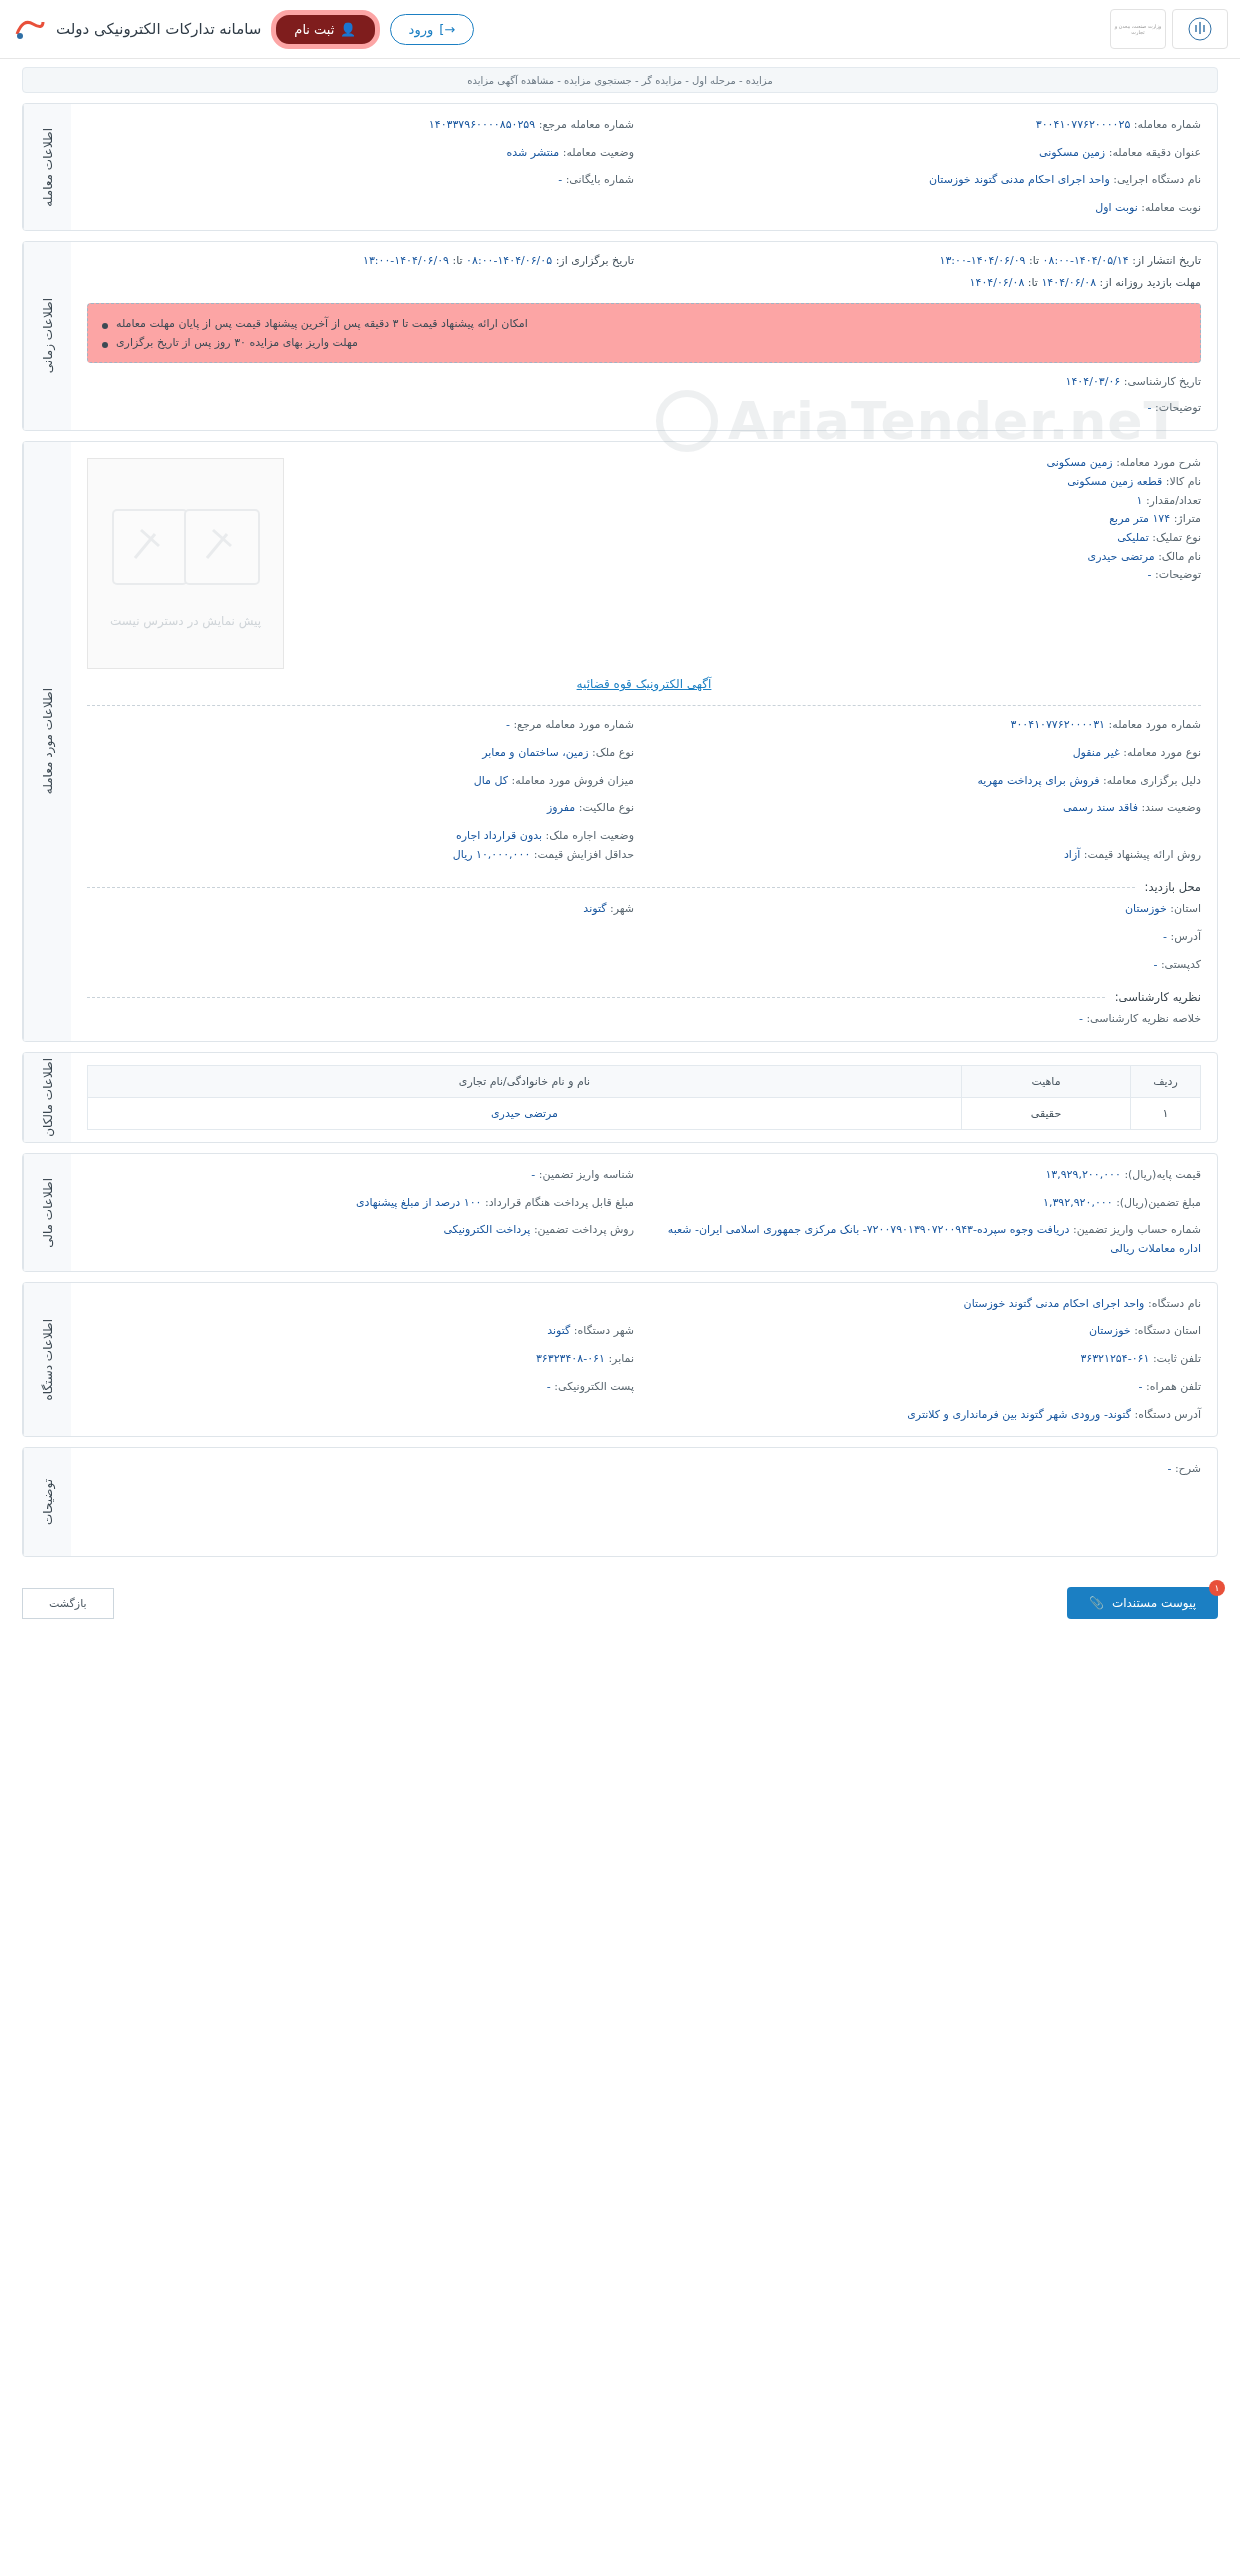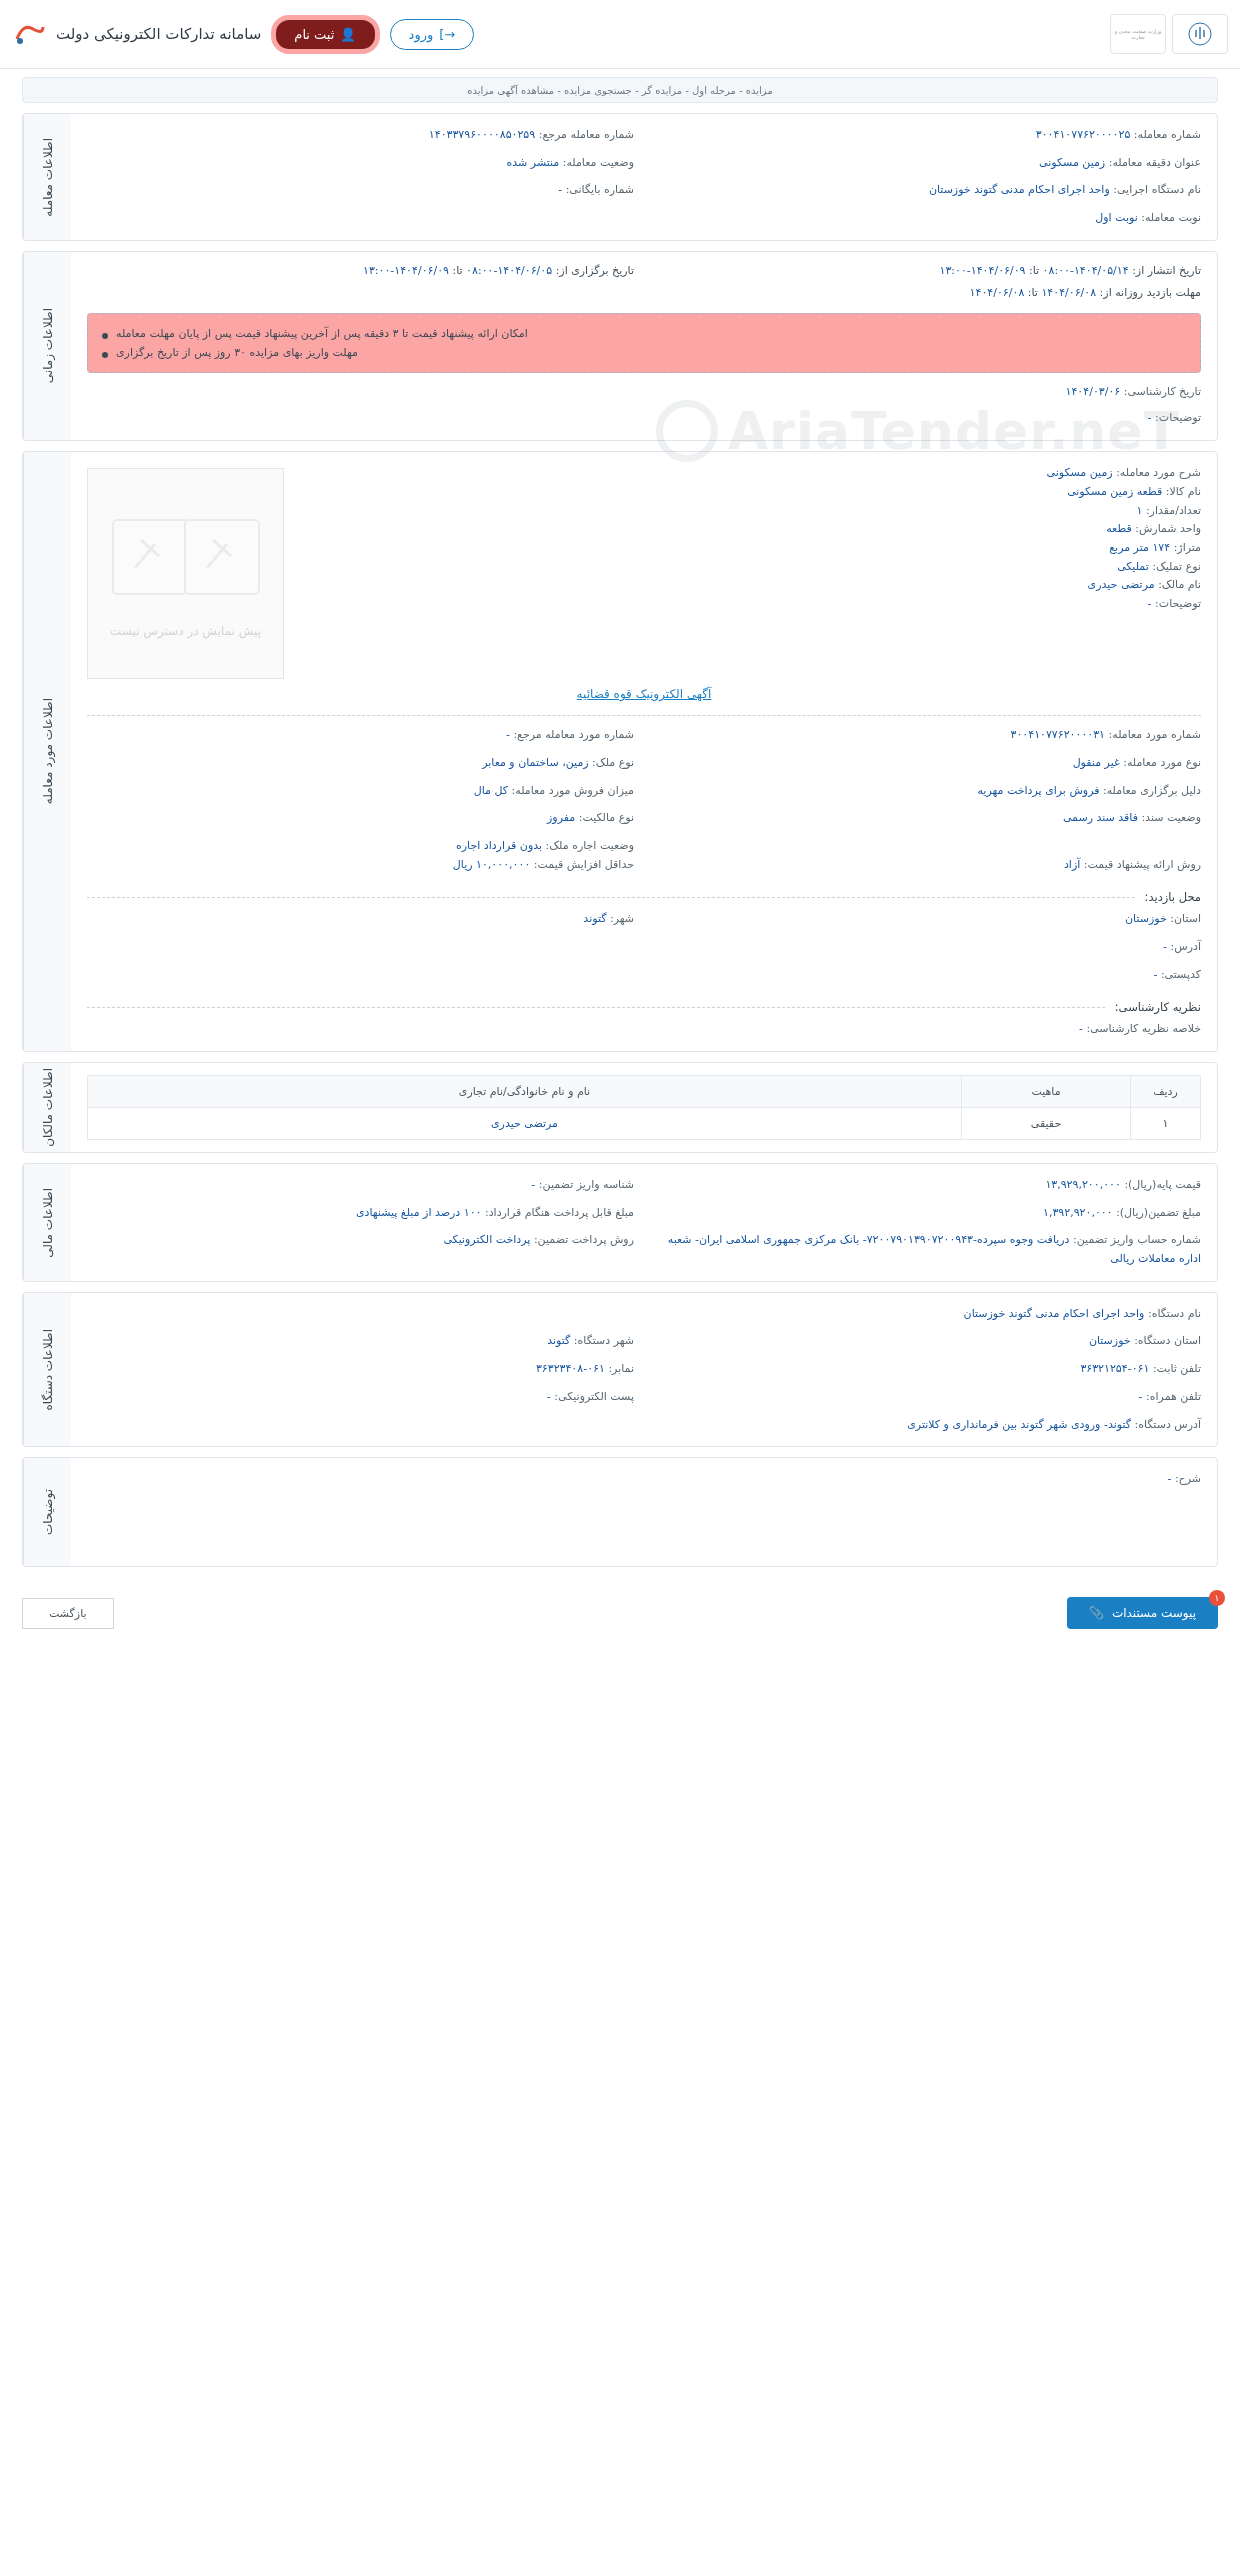--- a/index.html
+++ b/index.html
@@ -5,21 +5,21 @@
   * { box-sizing: border-box; }
   html, body {
     margin: 0; padding: 0;
     background: #ffffff;
     font-family: "DejaVu Sans", "Liberation Sans", sans-serif;
   }
   body { width: 1240px; }
 
   
   .topbar {
-    height: 69px;
+    height: 59px;
     background: #ffffff;
     border-bottom: 1px solid #e6e6e6;
     display: flex;
     align-items: center;
     justify-content: space-between;
     padding: 0 12px;
     position: relative;
   }
   .topbar-right {
     display: flex; align-items: center; gap: 10px;
@@ -391,24 +391,20 @@
             <span class="lbl">شرح مورد معامله:</span>
             <span class="val">زمین مسکونی</span>
           </div>
           <div class="fld">
             <span class="lbl">نام کالا:</span>
             <span class="val">قطعه زمین مسکونی</span>
           </div>
           <div class="fld">
             <span class="lbl">تعداد/مقدار:</span>
             <span class="val">١</span>
-          </div>
-          <div class="fld">
-            <span class="lbl">واحد شمارش:</span>
-            <span class="val">قطعه</span>
           </div>
           <div class="fld">
             <span class="lbl">متراژ:</span>
             <span class="val">١٧۴ متر مربع</span>
           </div>
           <div class="fld">
             <span class="lbl">نوع تملیک:</span>
             <span class="val">تملیکی</span>
           </div>
           <div class="fld">

